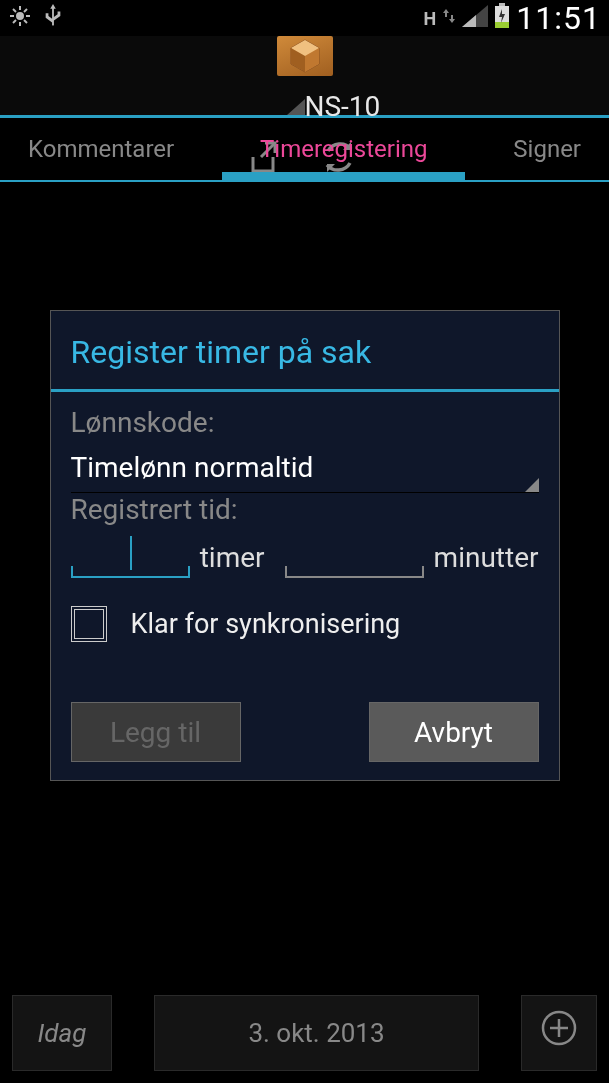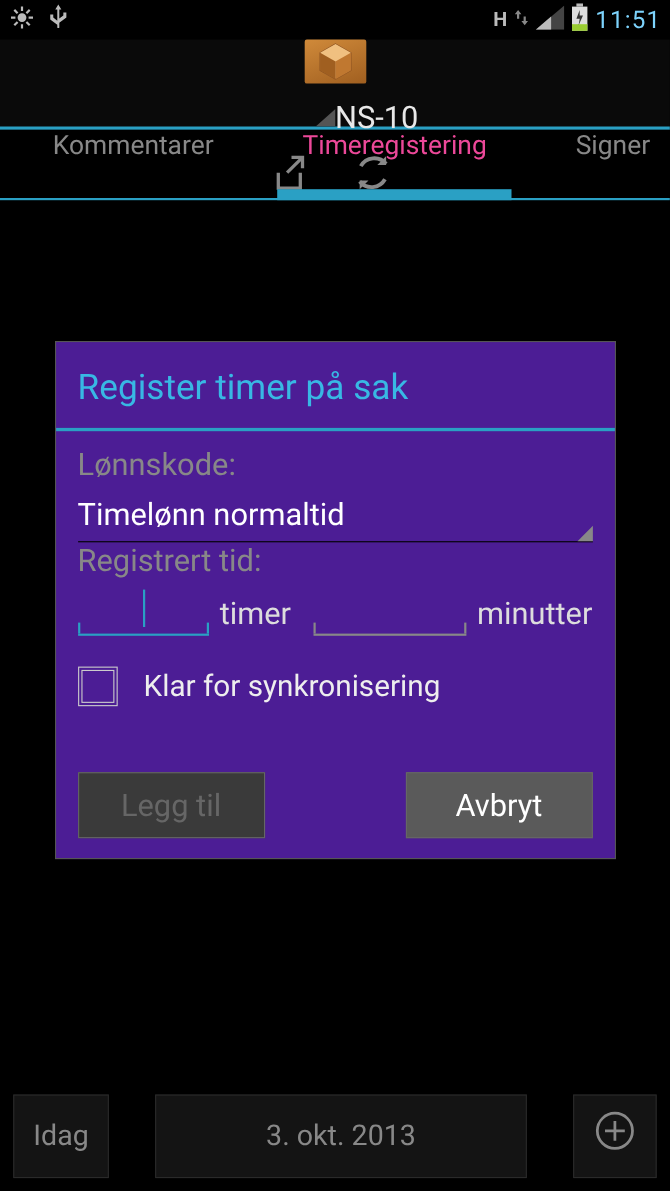--- a/index.html
+++ b/index.html
@@ -18,21 +18,21 @@
     height: 36px;
     background: #000;
     display: flex;
     align-items: center;
     justify-content: space-between;
     padding: 0 8px;
     color: #bbb;
   }
   .status-left, .status-right { display: flex; align-items: center; gap: 10px; }
   .status-right { gap: 6px; }
-  .clock { font-size: 22px; color: #7dd3fc; letter-spacing: 1px; }
+  .clock { font-size: 32px; color: #ffffff; letter-spacing: 1px; }
 
   
   .action-bar {
     height: 82px;
     background: #0a0a0a;
     display: flex;
     align-items: center;
     padding: 0 14px;
     gap: 14px;
     border-bottom: 3px solid #2aa0c4;
@@ -58,27 +58,26 @@
   
   .tabs {
     height: 64px;
     display: flex;
     border-bottom: 2px solid #2aa0c4;
     background: #000;
   }
   .tab {
     flex: 1 1 auto;
     display: flex;
-    align-items: flex-start;
+    align-items: center;
     justify-content: center;
     font-size: 24px;
     color: #888;
     position: relative;
-    padding: 0 18px;
-    margin-left: 30px;
+    padding: 0 28px;
   }
   .tab.faded-left { justify-content: flex-start; }
   .tab.faded-right { justify-content: flex-end; }
   .tab.active { color: #ec4899; }
   .tab.active::after {
     content: '';
     position: absolute;
     bottom: -2px;
     left: 0; right: 0;
     height: 10px;
@@ -90,21 +89,21 @@
     position: absolute;
     top: 0; left: 0; right: 0; bottom: 0;
     display: flex;
     align-items: flex-start;
     justify-content: center;
     pointer-events: none;
   }
   .dialog {
     margin-top: 310px;
     width: 510px;
-    background: #4c1d95;
+    background: #0f172a;
     border: 1px solid #555;
     box-shadow: 0 4px 20px rgba(0,0,0,0.8);
     pointer-events: auto;
   }
   .dialog-title {
     color: #38b8e4;
     font-size: 32px;
     padding: 22px 20px 18px;
   }
   .dialog-divider {
@@ -216,21 +215,21 @@
   .bottom-btn {
     height: 76px;
     border: 1px solid #2a2a2a;
     background: #141414;
     display: flex;
     align-items: center;
     justify-content: center;
     color: #888;
     font-size: 26px;
   }
-  .bottom-btn.today { width: 87px; }
+  .bottom-btn.today { width: 100px; font-style: italic; }
   .bottom-btn.date { flex: 1; margin: 0 30px; }
   .bottom-btn.add { width: 76px; font-size: 40px; }
 </style>
 </head>
 <body>
 
 <div class="status-bar">
   <div class="status-left">
     <span>
       <svg width="24" height="24" viewBox="0 0 24 24" fill="none" stroke="#bbb" stroke-width="2">

